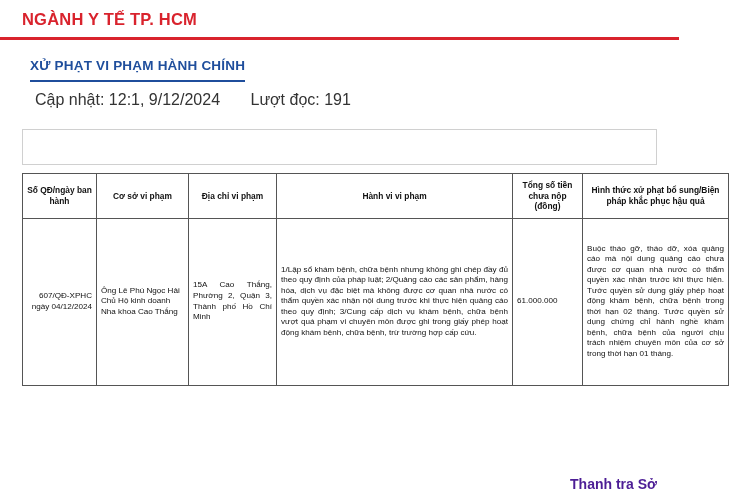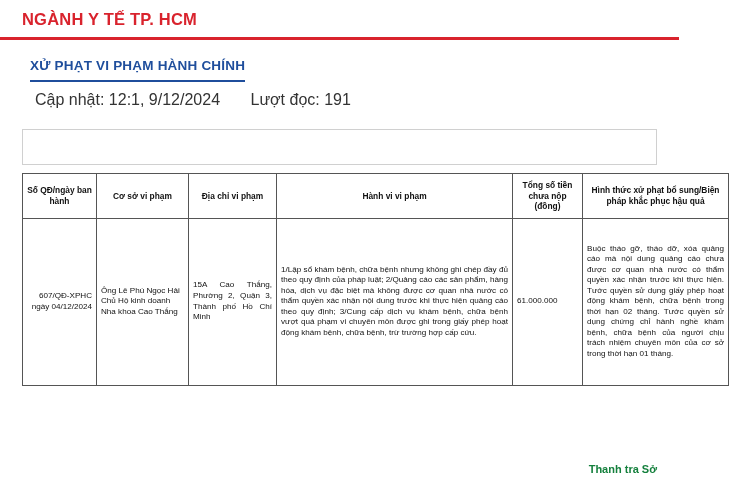--- a/index.html
+++ b/index.html
@@ -107,24 +107,24 @@
   .col1 { width: 74px; }
   .col2 { width: 92px; }
   .col3 { width: 88px; }
   .col4 { width: 236px; }
   .col5 { width: 70px; }
   .col6 { width: 146px; }
   
   .footer {
     position: absolute;
     right: 22px;
-    bottom: 27px;
-    font-size: 11px;
+    bottom: 10px;
+    font-size: 14px;
     font-weight: bold;
-    color: #15803d;
+    color: #4c1d95;
   }
 </style>
 </head>
 <body>
 
 <div class="page">
 
   <div class="site-header">
     <div class="site-title">NGÀNH Y TẾ TP. HCM</div>
   </div>

